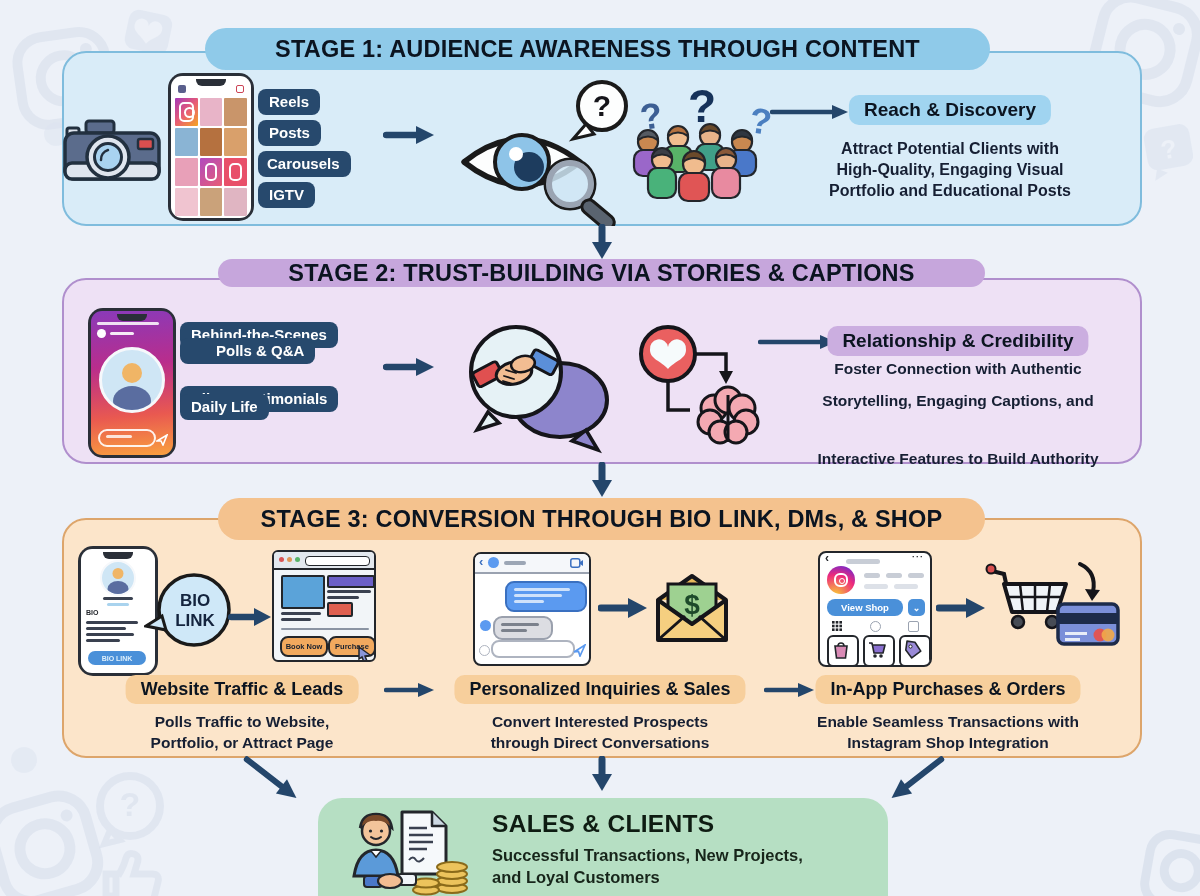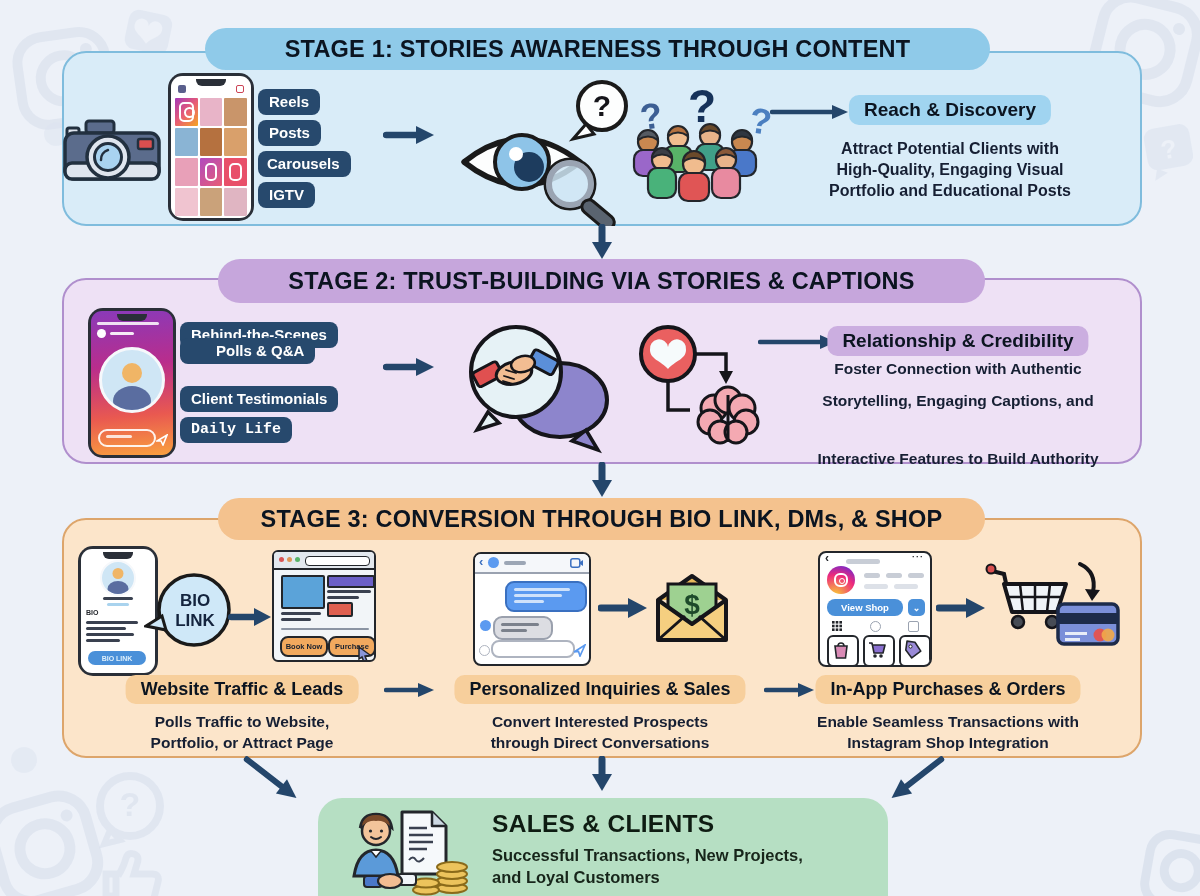--- a/index.html
+++ b/index.html
@@ -11,21 +11,21 @@
   
   .stage-box{position:absolute;left:62px;width:1076px;border-radius:24px;border:2.5px solid;}
   .s1{top:51px;height:171px;background:#d9ecf8;border-color:#7fbcdd;}
   .s2{top:278px;height:182px;background:#eee1f5;border-color:#b08fcd;}
   .s3{top:518px;height:236px;background:#fce5ca;border-color:#dda56b;}
   .green-box{position:absolute;left:318px;top:798px;width:570px;height:98px;border-radius:24px 24px 0 0;background:#b6dfc3;}
 
   .stage-header{position:absolute;border-radius:22px;display:flex;align-items:center;justify-content:center;
                 font-weight:bold;font-size:23.5px;color:#0b1420;letter-spacing:.2px;white-space:nowrap;}
   .s1h{left:205px;top:28px;width:785px;height:42px;background:#8fcae9;}
-  .s2h{left:218px;top:259px;width:767px;height:44px;background:#c6a6dc;}
+  .s2h{left:218px;top:259px;width:767px;height:28px;background:#c6a6dc;}
   .s3h{left:218px;top:498px;width:767px;height:42px;background:#f4c28e;}
 
   
   .tag{position:absolute;background:#27496d;color:#fff;font-weight:bold;font-size:15px;
        padding:3px 11px;border-radius:8px;white-space:nowrap;line-height:20px;}
 
   
   .pill{position:absolute;transform:translateX(-50%);font-weight:bold;color:#0b1420;white-space:nowrap;
         border-radius:10px;padding:4px 15px;font-size:19px;}
   .pill.blue{background:#a0d4f0;}
@@ -123,21 +123,21 @@
   <svg class="abs deco" style="left:4px;top:740px;" width="40" height="40" viewBox="0 0 40 40">
         <circle cx="20" cy="20" r="13" fill="#dde4f0"></circle>
       </svg>
 
   
   <div class="stage-box s1"></div>
   <div class="stage-box s2"></div>
   <div class="stage-box s3"></div>
 
   <div class="stage-header s1h">
-        <span>STAGE 1: STORIES AWARENESS THROUGH CONTENT</span>
+        <span>STAGE 1: AUDIENCE AWARENESS THROUGH CONTENT</span>
       </div>
   <div class="stage-header s2h">
         <span>STAGE 2: TRUST-BUILDING VIA STORIES &amp; CAPTIONS</span>
       </div>
   <div class="stage-header s3h">
         <span>STAGE 3: CONVERSION THROUGH BIO LINK, DMs, &amp; SHOP</span>
       </div>
 
   
   <svg class="abs" style="left:62px;top:116px;" width="100" height="80" viewBox="0 0 100 80">
@@ -267,21 +267,21 @@
       </div>
       <svg style="position:absolute;right:5px;bottom:9px;" width="12" height="12" viewBox="0 0 12 12">
         <path d="M1,7 L11,1 L7,11 L5,7 z" fill="none" stroke="#fff" stroke-width="1.6"></path>
       </svg>
     </div>
   </div>
 
   <div class="tag" style="left:180px;top:322px;">Behind-the-Scenes</div>
   <div class="tag" style="left:180px;top:338px;padding-left:36px;">Polls &amp; Q&amp;A</div>
   <div class="tag" style="left:180px;top:386px;">Client Testimonials</div>
-  <div class="tag" style="left:180px;top:417px;font-family:Liberation Mono, monospace;">Daily Life</div>
+  <div class="tag" style="left:180px;top:394px;">Daily Life</div>
 
   <svg class="abs" style="left:383px;top:356px;" width="54" height="22" viewBox="0 0 54 22">
     <path d="M3,11 H36" stroke="#24466b" stroke-width="6.5" stroke-linecap="round"></path>
         <path d="M33,2 L51,11 L33,20 z" fill="#24466b"></path>
   </svg>
 
   <svg class="abs" style="left:458px;top:316px;" width="165" height="140" viewBox="0 0 165 140">
     <ellipse cx="102" cy="84" rx="47" ry="37" fill="#8d85cc" stroke="#15151a" stroke-width="4"></ellipse>
     <path d="M128,114 l12,20 l-26,-9 z" fill="#8d85cc" stroke="#15151a" stroke-width="3.5"></path>
     <circle cx="58" cy="56" r="45" fill="#e6f2f6" stroke="#15151a" stroke-width="4"></circle>

